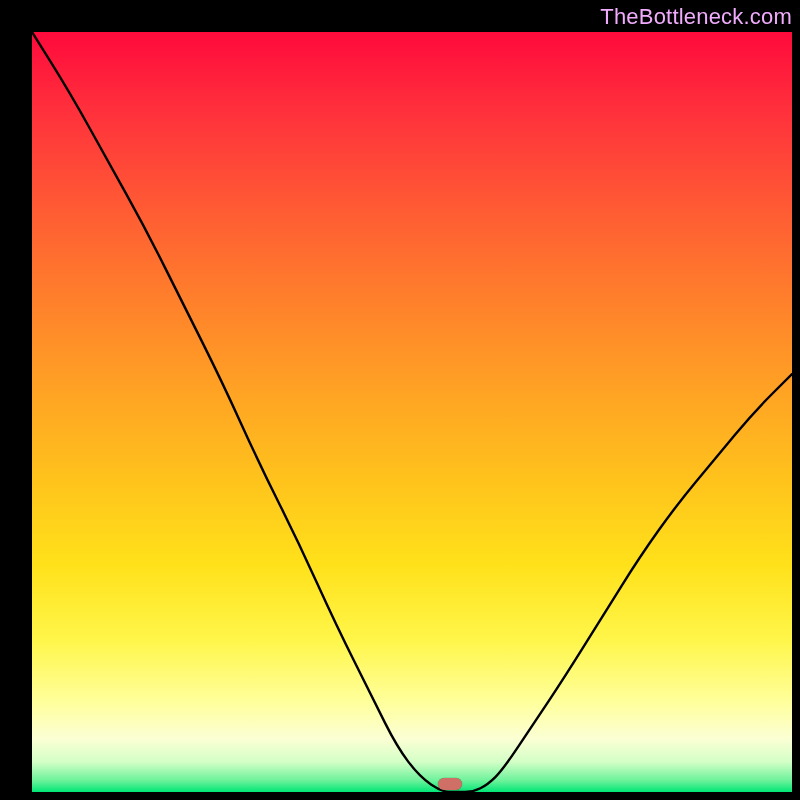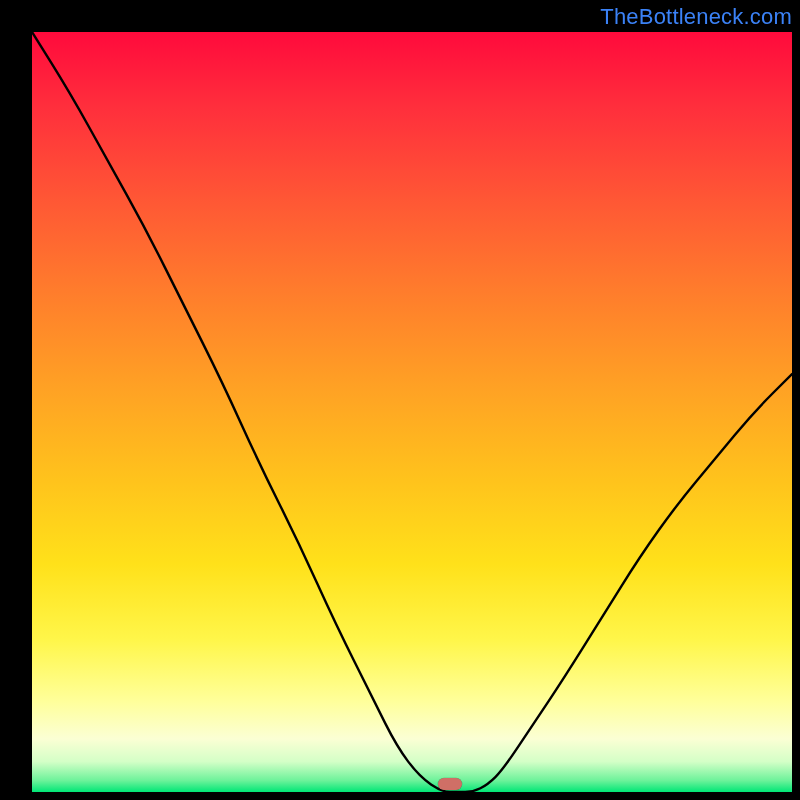--- a/index.html
+++ b/index.html
@@ -62,21 +62,21 @@
     height: 12px;
     border-radius: 6px;
     background: #cf6f66;
     transform: translate(-50%, -50%);
     box-shadow: 0 0 0 0.3px rgba(0,0,0,0.3);
   }
   .watermark {
     position: absolute;
     top: 4px;
     right: 8px;
-    color: #3b82f6;
+    color: #f0abfc;
     font-size: 22px;
     font-weight: 500;
     letter-spacing: 0.2px;
     user-select: none;
   }
 </style>
 </head>
 <body>
 
 <div class="outer">

